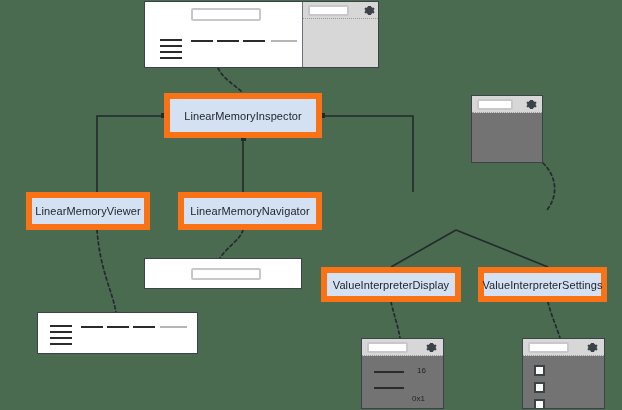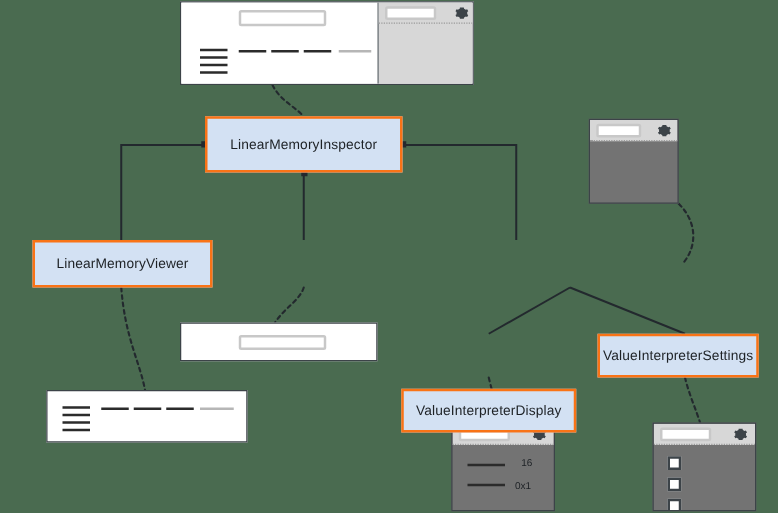--- a/index.html
+++ b/index.html
@@ -18,21 +18,21 @@
   #edges {
     position: absolute;
     left: 0; top: 0;
     width: 622px; height: 410px;
     pointer-events: none;
   }
   
   .node {
     position: absolute;
     background: #d3e1f3;
-    border: 2px solid #f97316;
+    border: 6px solid #f97316;
     box-sizing: border-box;
     display: flex;
     align-items: center;
     justify-content: center;
     color: #1d2125;
     font-size: 11px;
     letter-spacing: 0.1px;
     white-space: nowrap;
     z-index: 3;
   }
@@ -113,27 +113,30 @@
       <path d="M97,230 C100,270 112,290 116,312"></path>
       <path d="M391,302 C394,315 398,326 400,338"></path>
       <path d="M548,302 C551,315 557,328 560,338"></path>
     </g>
   </svg>
 
   <div class="node" style="left:164px;top:93px;width:158px;height:45px;">
     <span>LinearMemoryInspector</span>
   </div>
 
-  <div class="node" style="left:26px;top:192px;width:144px;height:38px;">
+  <div class="node" style="left:26px;top:192px;width:124px;height:38px;">
     <span>LinearMemoryViewer</span>
   </div>
 
-
-
-  <div class="node" style="left:321px;top:267px;width:140px;height:35px;margin-top:44px;">
+  <div class="node" style="left:178px;top:192px;width:144px;height:38px;">
+    <span>LinearMemoryNavigator</span>
+  </div>
+
+
+  <div class="node" style="left:321px;top:267px;width:140px;height:35px;">
     <span>ValueInterpreterDisplay</span>
   </div>
 
   <div class="node" style="left:478px;top:267px;width:129px;height:35px;">
     <span>ValueInterpreterSettings</span>
   </div>
 
   <div class="panel" style="left:144px;top:1px;width:235px;height:67px;">
     <div style="position:absolute;left:0;top:0;width:157px;height:100%;background:#ffffff;">
       <div class="addr-pill" style="left:46px;top:6px;width:70px;height:13px;"></div>
@@ -183,21 +186,21 @@
   <div class="panel grey" style="left:361px;top:338px;width:83px;height:71px;">
     <div class="panel-toolbar">
       <div class="addr-pill" style="left:5px;top:3px;width:41px;height:11px;"></div>
       <svg class="gear" style="right:6px;top:3px;" viewBox="0 0 24 24">
         <path fill="#3c4348" d="M12 8a4 4 0 100 8 4 4 0 000-8zm9.4 4c0-.6-.1-1.2-.2-1.8l2-1.5-2-3.4-2.3 1a7.9 7.9 0 00-3.1-1.8L15.4 2H8.6l-.4 2.5a7.9 7.9 0 00-3.1 1.8l-2.3-1-2 3.4 2 1.5a8 8 0 000 3.6l-2 1.5 2 3.4 2.3-1a7.9 7.9 0 003.1 1.8l.4 2.5h6.8l.4-2.5a7.9 7.9 0 003.1-1.8l2.3 1 2-3.4-2-1.5c.1-.6.2-1.2.2-1.8z"></path>
       </svg>
     </div>
     <div class="hbar" style="left:12px;top:32px;width:30px;"></div>
     <div class="hbar" style="left:12px;top:48px;width:30px;"></div>
     <div class="val" style="left:55px;top:27px;">16</div>
-    <div class="val" style="left:50px;top:45px;text-align:right;">0x1</div>
+    <div class="val" style="left:50px;top:55px;text-align:right;">0x1</div>
   </div>
 
   <div class="panel grey" style="left:522px;top:338px;width:83px;height:71px;">
     <div class="panel-toolbar">
       <div class="addr-pill" style="left:5px;top:3px;width:41px;height:11px;"></div>
       <svg class="gear" style="right:6px;top:3px;" viewBox="0 0 24 24">
         <path fill="#3c4348" d="M12 8a4 4 0 100 8 4 4 0 000-8zm9.4 4c0-.6-.1-1.2-.2-1.8l2-1.5-2-3.4-2.3 1a7.9 7.9 0 00-3.1-1.8L15.4 2H8.6l-.4 2.5a7.9 7.9 0 00-3.1 1.8l-2.3-1-2 3.4 2 1.5a8 8 0 000 3.6l-2 1.5 2 3.4 2.3-1a7.9 7.9 0 003.1 1.8l.4 2.5h6.8l.4-2.5a7.9 7.9 0 003.1-1.8l2.3 1 2-3.4-2-1.5c.1-.6.2-1.2.2-1.8z"></path>
       </svg>
     </div>
     <div class="chk" style="left:11px;top:26px;"></div>

